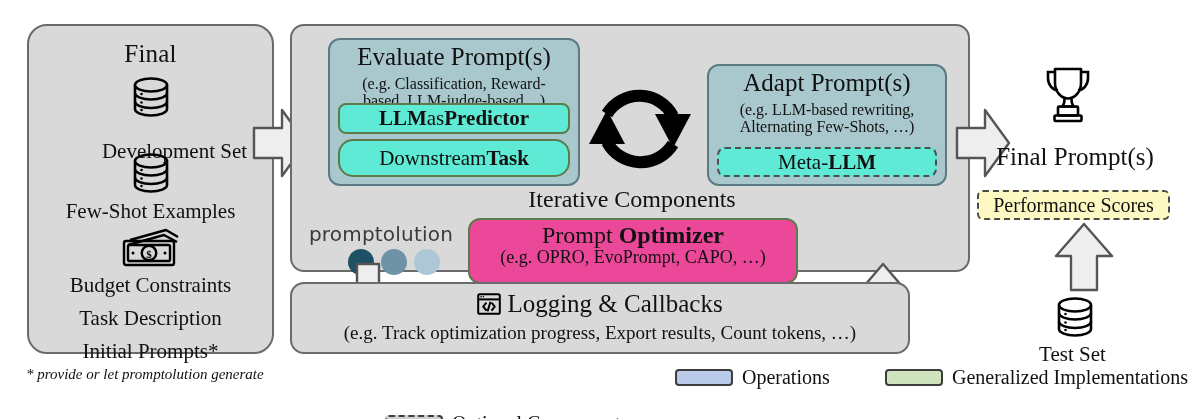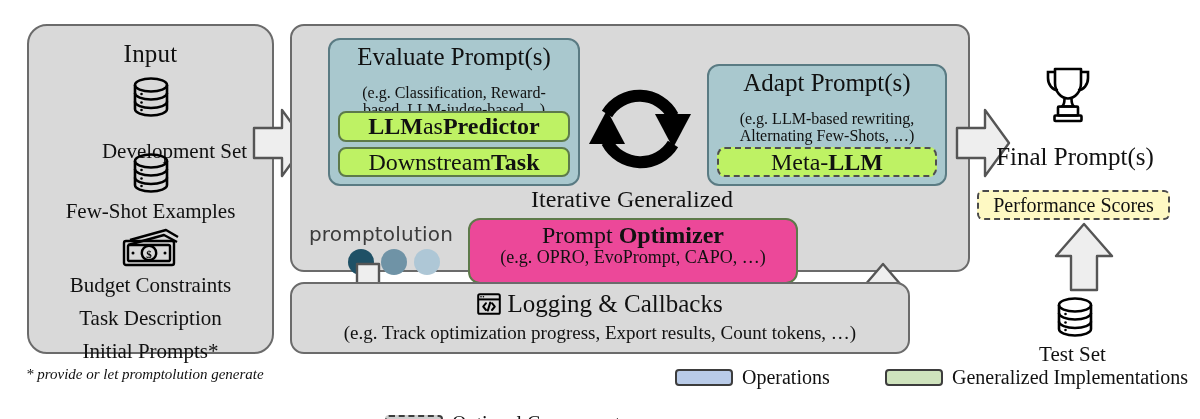--- a/index.html
+++ b/index.html
@@ -26,32 +26,32 @@
   .db{width:44px;height:42px;display:block;}
   .money{width:62px;height:40px;display:block;}
   .trophy{width:62px;height:62px;display:block;}
   
   #center-panel{left:290px;top:24px;width:680px;height:248px;}
   .opbox{
     position:absolute;background:#a9c8ce;border:2px solid #5a7b83;
     border-radius:12px;box-sizing:border-box;text-align:center;
   }
   .opbox .op-title{font-size:25px;line-height:1.02;margin-top:4px;}
-  .opbox .op-sub{font-size:16px;line-height:1.12;margin-top:14px;padding:0 18px;}
+  .opbox .op-sub{font-size:16px;line-height:1.12;margin-top:5px;padding:0 18px;}
   .greenbox{
-    background:#bef264;border:2px solid #5d7a4a;border-radius:8px;
-    box-sizing:border-box;font-size:24px;display:flex;align-items:center;
+    background:#5eead4;border:2px solid #5d7a4a;border-radius:8px;
+    box-sizing:border-box;font-size:21px;display:flex;align-items:center;
     justify-content:center;white-space:nowrap;
   }
   .greenbox.dashed{border:2px dashed #4f4f4f;}
   .b{font-weight:bold;}
   #evaluate-box{left:36px;top:12px;width:252px;height:148px;}
   #evaluate-inner{position:absolute;left:8px;right:8px;bottom:7px;}
   #llm-predictor{height:31px;margin-bottom:5px;}
-  #downstream-task{height:30px;}
+  #downstream-task{height:38px;border-radius:15px;}
   #adapt-box{left:415px;top:38px;width:240px;height:122px;}
   #adapt-inner{position:absolute;left:8px;right:8px;bottom:7px;}
   #meta-llm{height:30px;}
   #cycle-icon{position:absolute;left:295px;top:50px;width:106px;height:106px;}
   #iterative-label{
     position:absolute;left:180px;top:160px;width:320px;text-align:center;font-size:24px;
   }
   #optimizer-box{
     position:absolute;left:176px;top:192px;width:330px;height:66px;
     background:#ec4899;border:2px solid #5d7a4a;border-radius:12px;box-sizing:border-box;
@@ -104,21 +104,21 @@
   #legend-optional .swatch{background:#cfcfcf;border:2px dashed #3d3d3d;}
   #legend-operations{left:675px;}
   #legend-operations .swatch{background:#b9cbe8;border:2px solid #3d3d3d;}
   #legend-generalized{left:885px;}
   #legend-generalized .swatch{background:#cfe3bd;border:2px solid #3d3d3d;}
 </style>
 </head>
 <body>
 
 <div class="panel" id="input-panel">
-  <div id="input-title">Input</div>
+  <div id="input-title">Final</div>
 
   <div class="in-icon" style="top:50px;">
     <svg class="db" viewBox="0 0 44 42" fill="none" stroke="#000" stroke-width="2.6">
       <ellipse cx="22" cy="9" rx="16" ry="6.5"></ellipse>
       <path d="M6 9v24c0 3.6 7.2 6.5 16 6.5s16-2.9 16-6.5V9"></path>
       <path d="M6 17c0 3.6 7.2 6.5 16 6.5S38 20.6 38 17"></path>
       <path d="M6 25.5c0 3.6 7.2 6.5 16 6.5s16-2.9 16-6.5"></path>
       <circle cx="12.5" cy="18" r="1.3" fill="#000" stroke="none"></circle>
       <circle cx="12.5" cy="26.5" r="1.3" fill="#000" stroke="none"></circle>
       <circle cx="12.5" cy="34" r="1.3" fill="#000" stroke="none"></circle>
@@ -195,21 +195,21 @@
     <div class="op-title">Adapt Prompt(s)</div>
     <div class="op-sub">(e.g. LLM-based rewriting, Alternating Few-Shots, …)</div>
     <div id="adapt-inner">
       <div class="greenbox dashed" id="meta-llm">
         <span>Meta-</span>
           <span class="b">LLM</span>
       </div>
     </div>
   </div>
 
-  <div id="iterative-label">Iterative Generalized</div>
+  <div id="iterative-label">Iterative Components</div>
 
   <div id="brand">
     <div id="brand-word">promptolution</div>
     <div id="brand-dots">
       <div class="dot" style="background:#1f5166;"></div>
       <div class="dot" style="background:#6f93a6;"></div>
       <div class="dot" style="background:#aec7d6;"></div>
     </div>
   </div>
 

